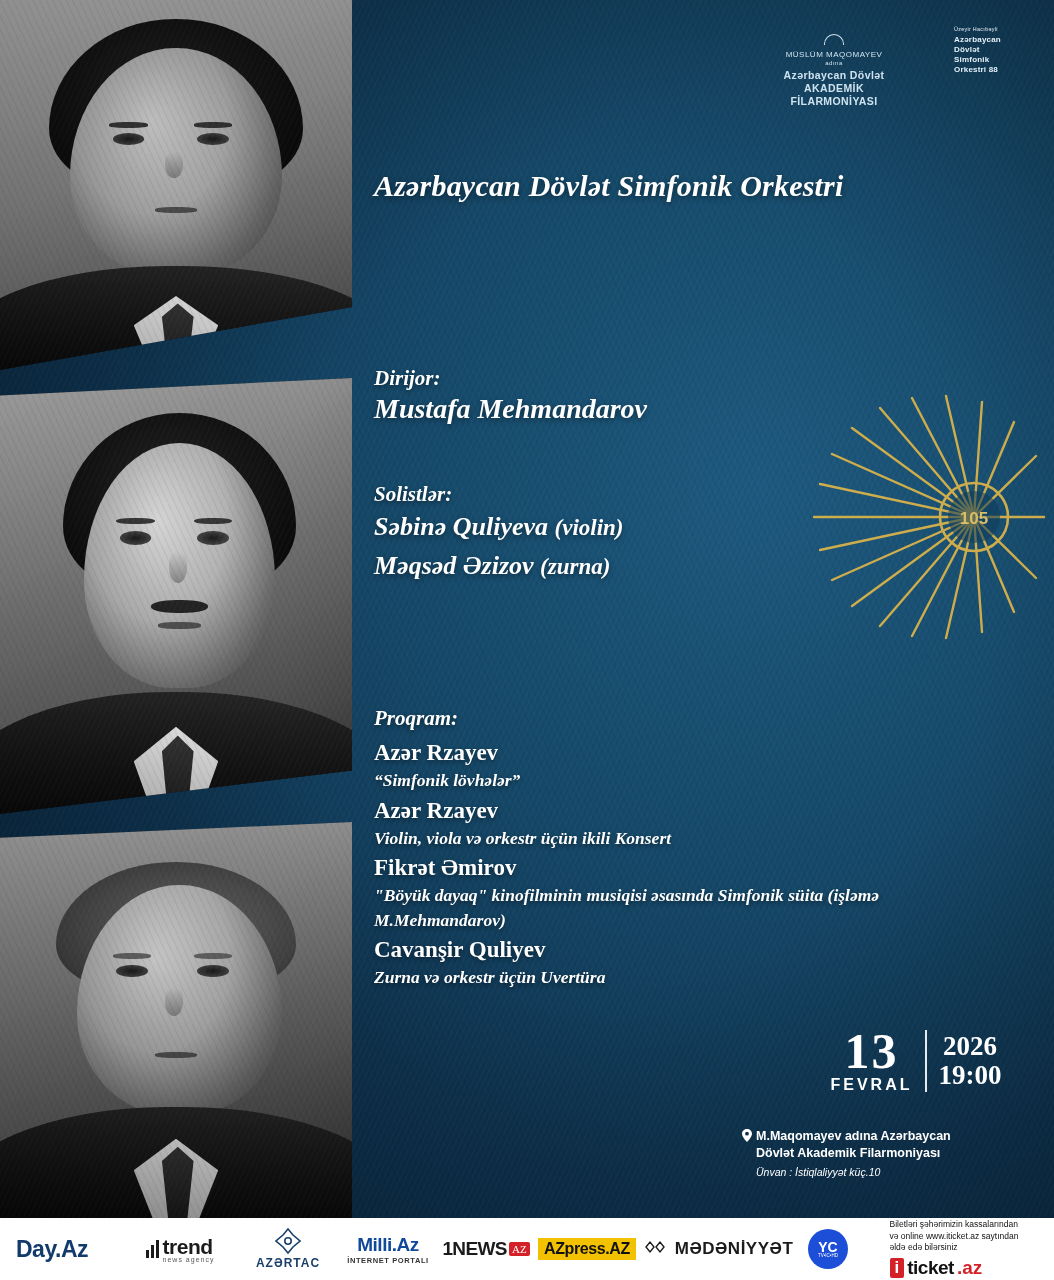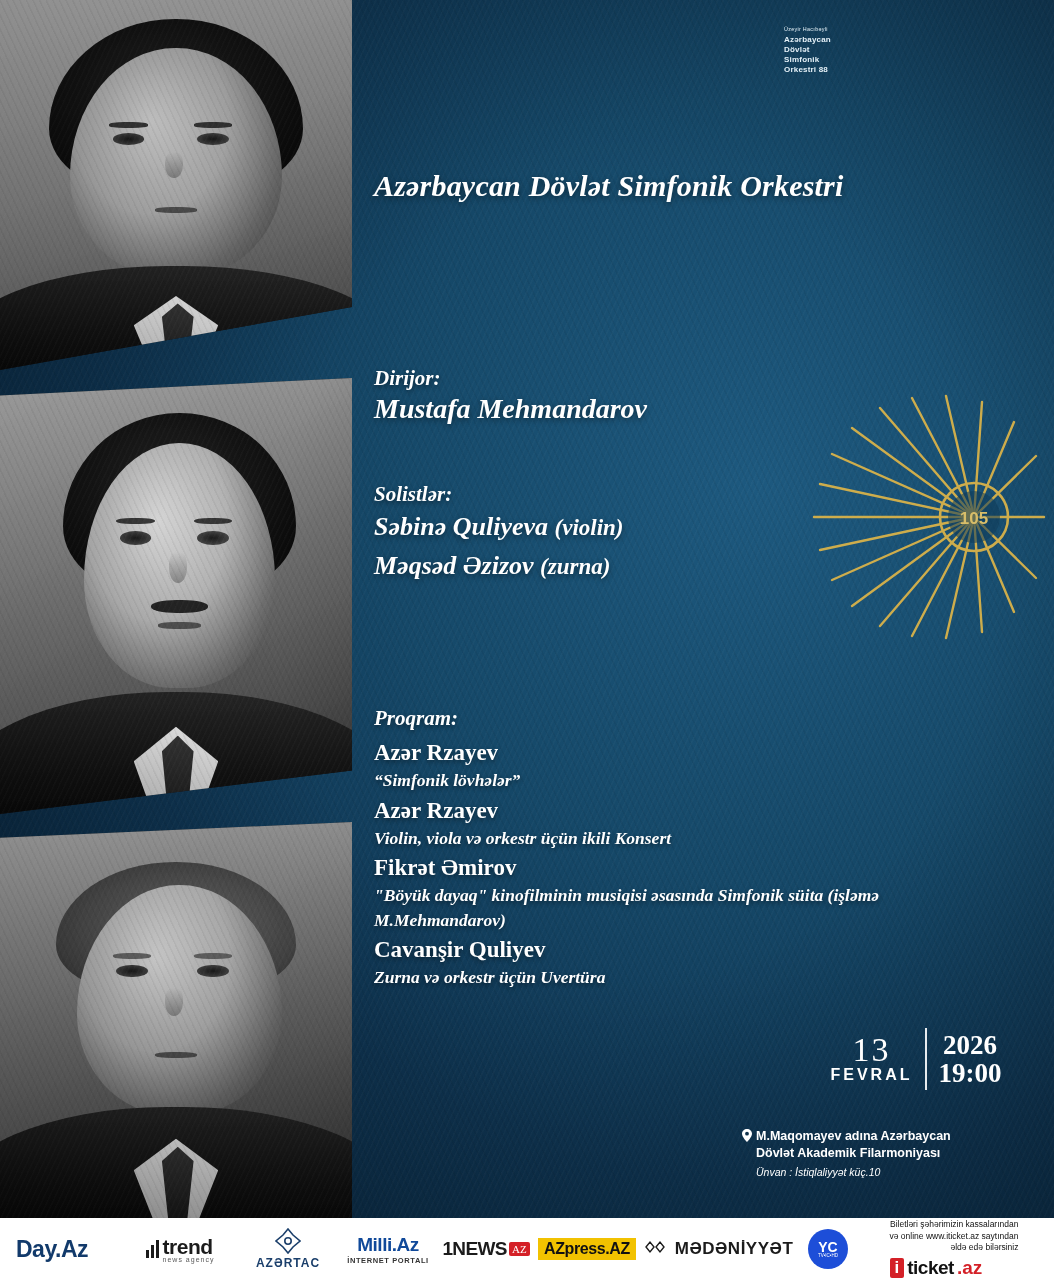--- a/index.html
+++ b/index.html
@@ -146,21 +146,21 @@
 
   
   .emblem { position: absolute; right: 8px; top: 392px; width: 240px; height: 250px; opacity: .95; }
 
   
   .datebox {
     position: absolute; right: 22px; top: 1028px; width: 232px;
     color: #ffffff; text-align: center;
   }
   .date-row { display: flex; align-items: center; justify-content: center; gap: 12px; }
-  .day { font-size: 34px; font-weight: 400; letter-spacing: 2px; line-height: .95;
+  .day { font-size: 50px; font-weight: 700; letter-spacing: 2px; line-height: .95;
          font-family:"Liberation Serif", serif; }
   .month { font-size: 16px; font-weight: 700; letter-spacing: 3px; font-family:"Liberation Sans",sans-serif; }
   .vsep { width: 2px; height: 62px; background: #ffffff; opacity: .9; }
   .year { font-size: 27px; font-weight: 700; line-height: 1.05; }
   .time { font-size: 27px; font-weight: 700; line-height: 1.05; }
 
   .venue { position: absolute; right: 22px; top: 1128px; width: 290px;
            color:#fff; font-family:"Liberation Sans",sans-serif; font-size: 12.5px;
            font-weight: 700; line-height: 1.35; text-align: left; }
   .venue .addr { font-size: 10.5px; font-style: italic; font-weight: 400; margin-top: 3px; }
@@ -195,21 +195,21 @@
   .milli-sub { font-family:"Liberation Sans",sans-serif; font-weight:700; font-size: 7.5px; color:#333; letter-spacing: .6px; }
   .news-text { font-family:"Liberation Sans",sans-serif; font-weight:700; font-size: 19px; color:#1b1b1b; letter-spacing:-.6px; }
   .news-az { background:#d42027; color:#fff; font-size: 11px; padding: 1px 3px; border-radius:2px; margin-left: 2px; }
   .azpress { background:#f2c200; padding: 2px 6px; }
   .azpress-text { font-family:"Liberation Sans",sans-serif; font-weight:700; font-size: 16px; color:#111; letter-spacing:-.4px; }
   .med-text { font-family:"Liberation Sans",sans-serif; font-weight:700; font-size: 17px; color:#1b1b1b; letter-spacing: .5px; }
   .yc-circle { width: 40px; height: 40px; border-radius:50%; background:#1d4ed8; color:#fff;
                display:flex; align-items:center; justify-content:center; flex-direction: column; }
   .yc-circle b { font-family:"Liberation Sans",sans-serif; font-size: 14px; line-height: 1; }
   .yc-circle span { font-family:"Liberation Sans",sans-serif; font-size: 4.5px; line-height: 1; }
-  .ticket-note { font-family:"Liberation Sans",sans-serif; font-size: 8.5px; color:#111; line-height: 1.35; text-align: right; }
+  .ticket-note { font-family:"Liberation Sans",sans-serif; font-size: 8.5px; color:#111; line-height: 1.35; }
   .iticket { display:flex; align-items:center; gap: 3px; margin-top: 3px; }
   .iticket .i { background:#d42027; color:#fff; font-family:"Liberation Sans",sans-serif;
                 font-weight:700; font-size: 17px; padding: 0 5px; border-radius: 2px; }
   .iticket .t { font-family:"Liberation Sans",sans-serif; font-weight:700; font-size: 19px; color:#111; letter-spacing:-.5px; }
   .iticket .az { font-family:"Liberation Sans",sans-serif; font-weight:700; font-size: 19px; color:#d42027; }
 </style>
 </head>
 <body>
 
 <div class="poster">
@@ -293,20 +293,28 @@
         <line x1="168" y1="125" x2="230" y2="186"></line>
         <line x1="168" y1="125" x2="238" y2="125"></line>
       </g>
       <circle cx="168" cy="125" r="34" fill="none" stroke="#d8b24a" stroke-width="2.6"></circle>
       <circle cx="168" cy="125" r="26" fill="#0f3a58" opacity="0.55"></circle>
       <text x="168" y="132" text-anchor="middle" fill="#e3c469" font-family="Liberation Sans, sans-serif" font-size="17" font-weight="bold">105</text>
     </svg>
   </div>
 
   <div class="logos">
+    <div class="logo-phil">
+      <div class="ornament"></div>
+      <div class="lp1">MÜSLÜM MAQOMAYEV</div>
+      <div class="lp-adina">adına</div>
+      <div class="lp2">Azərbaycan Dövlət</div>
+      <div class="lp2">AKADEMİK</div>
+      <div class="lp2">FİLARMONİYASI</div>
+    </div>
 
     <div class="logo-orch-wrap">
       <div class="lo-c"></div>
       <div class="logo-orch">
         <div class="lo-top">Üzeyir Hacıbəyli</div>
         <div class="lo-rows">
           <div>Azərbaycan</div>
           <div>Dövlət</div>
           <div>Simfonik</div>
           <div>Orkestri 88</div>

